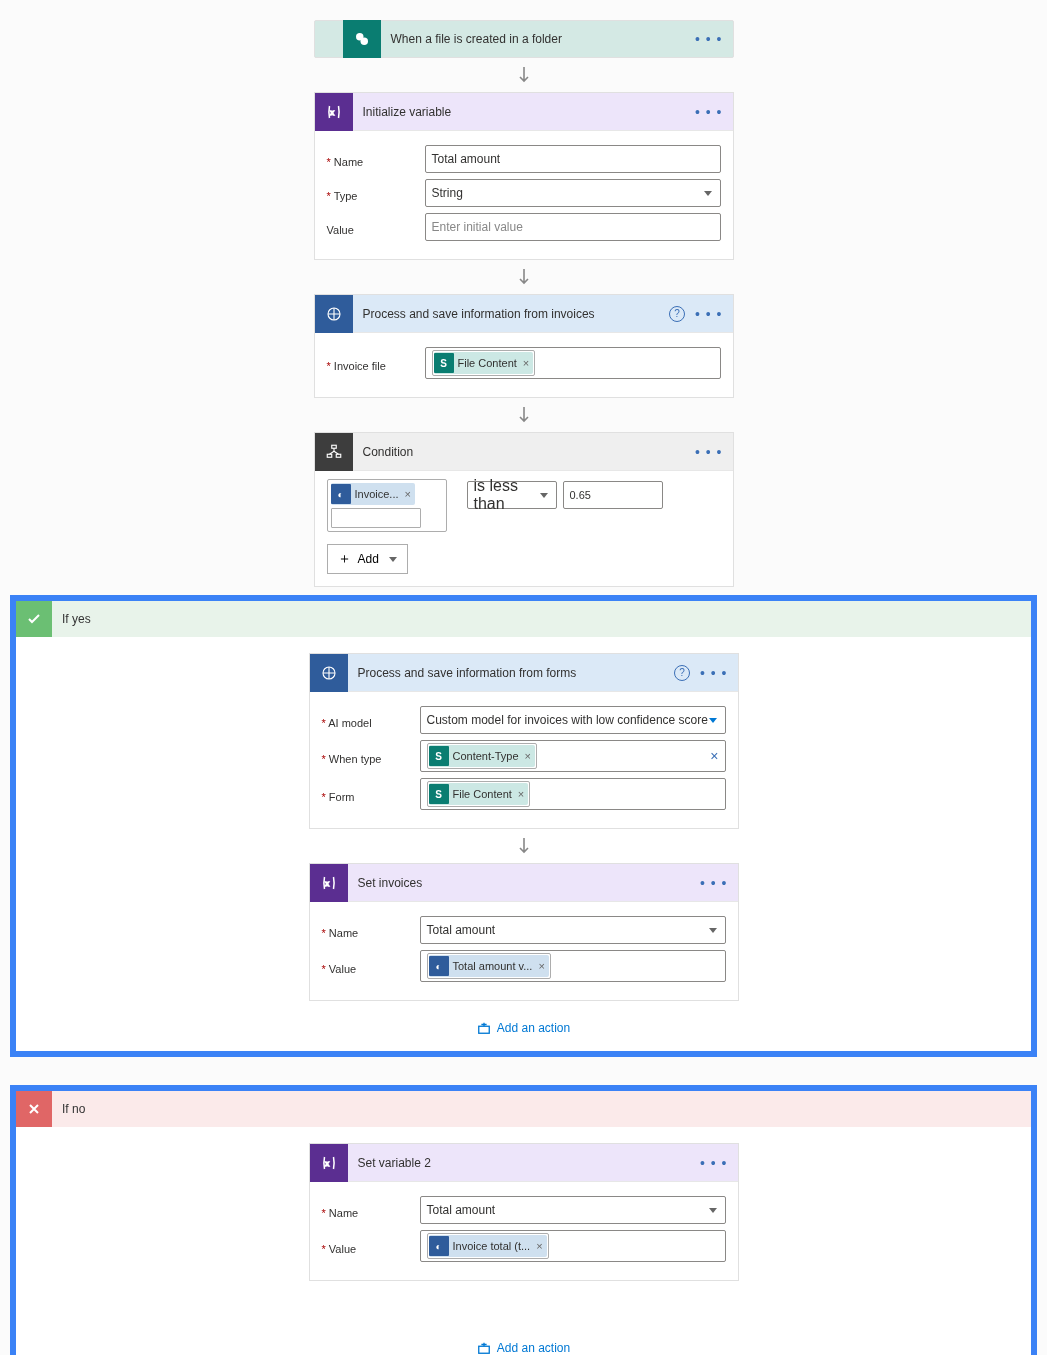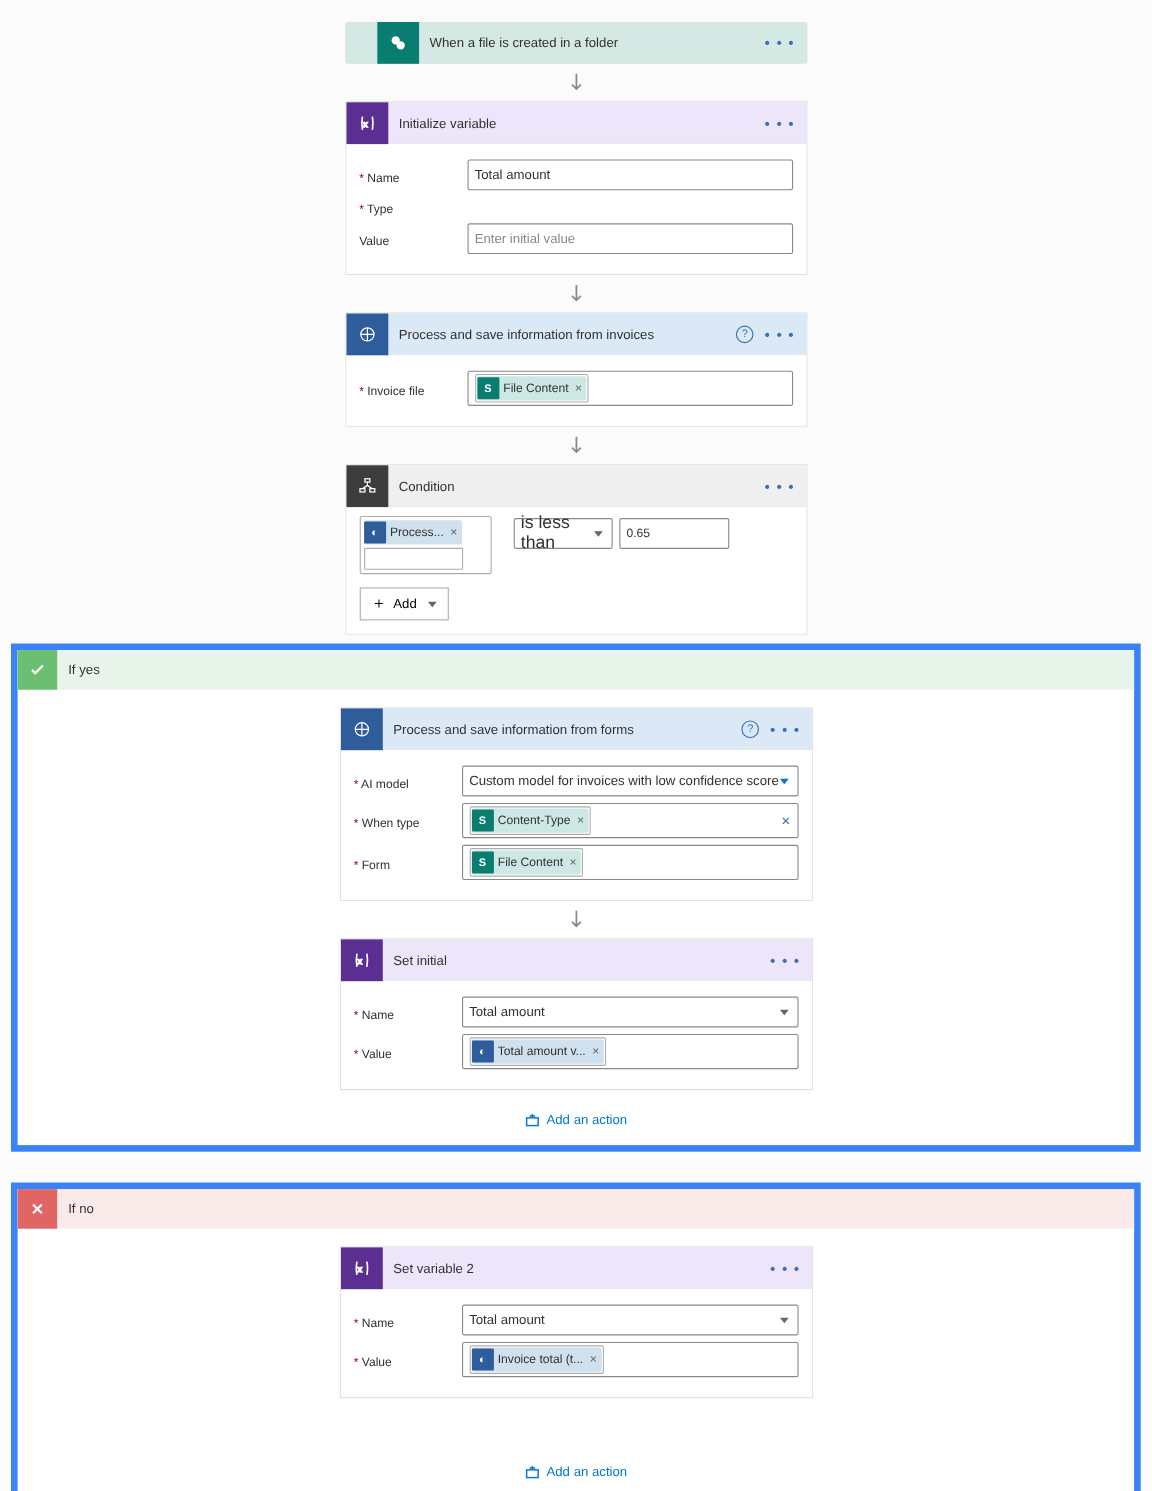--- a/index.html
+++ b/index.html
@@ -101,20 +101,23 @@
       </div>
       <div class="body">
         <div class="row">
           <div class="lab-col req">Name</div>
           <div class="ctrl-col">
               <div class="input">Total amount</div>
             </div>
         </div>
         <div class="row">
           <div class="lab-col req">Type</div>
+          <div class="ctrl-col">
+              <div class="input sel">String</div>
+            </div>
         </div>
         <div class="row">
           <div class="lab-col">Value</div>
           <div class="ctrl-col">
               <div class="input ph">Enter initial value</div>
             </div>
         </div>
       </div>
     </div>
 
@@ -175,21 +178,21 @@
         <div class="title">Condition</div>
         <div class="hdr-actions">
             <span class="ellipsis">• • •</span>
           </div>
       </div>
       <div class="body">
         <div class="cond-row">
           <div class="cond-box">
             <span class="token tok-blue" style="align-self:flex-start;">
                 <span class="tok-ic blue">◐</span>
-                <span>Process...</span>
+                <span>Invoice...</span>
                 <span class="tok-x">×</span>
               </span>
             <div class="cond-pill" style="height:20px;"></div>
           </div>
           <div class="input sel" style="width:90px;height:26px;margin-top:2px;font-size:16px;margin-left:14px;">is less than</div>
           <div class="input" style="width:100px;height:26px;margin-top:2px;font-size:11px;">0.65</div>
         </div>
         <button class="add-btn">
             <span style="font-size:14px;">＋</span>
             <span>Add</span>
@@ -271,21 +274,21 @@
           </div>
 
         <div class="inner-card">
           <div class="hdr bg-purple">
             <div class="iconbox ic-purple">
                 <svg viewBox="0 0 24 24" fill="none" stroke="currentColor" stroke-width="2">
                   <path d="M6 4c-1 5-1 11 0 16M18 4c1 5 1 11 0 16"></path>
                   <text x="7" y="16" font-size="10" fill="currentColor">x</text>
                 </svg>
               </div>
-            <div class="title">Set initial</div>
+            <div class="title">Set invoices</div>
             <div class="hdr-actions">
                 <span class="ellipsis">• • •</span>
               </div>
           </div>
           <div class="body">
             <div class="row">
               <div class="lab-col req">Name</div>
               <div class="ctrl-col">
                   <div class="input sel">Total amount</div>
                 </div>

